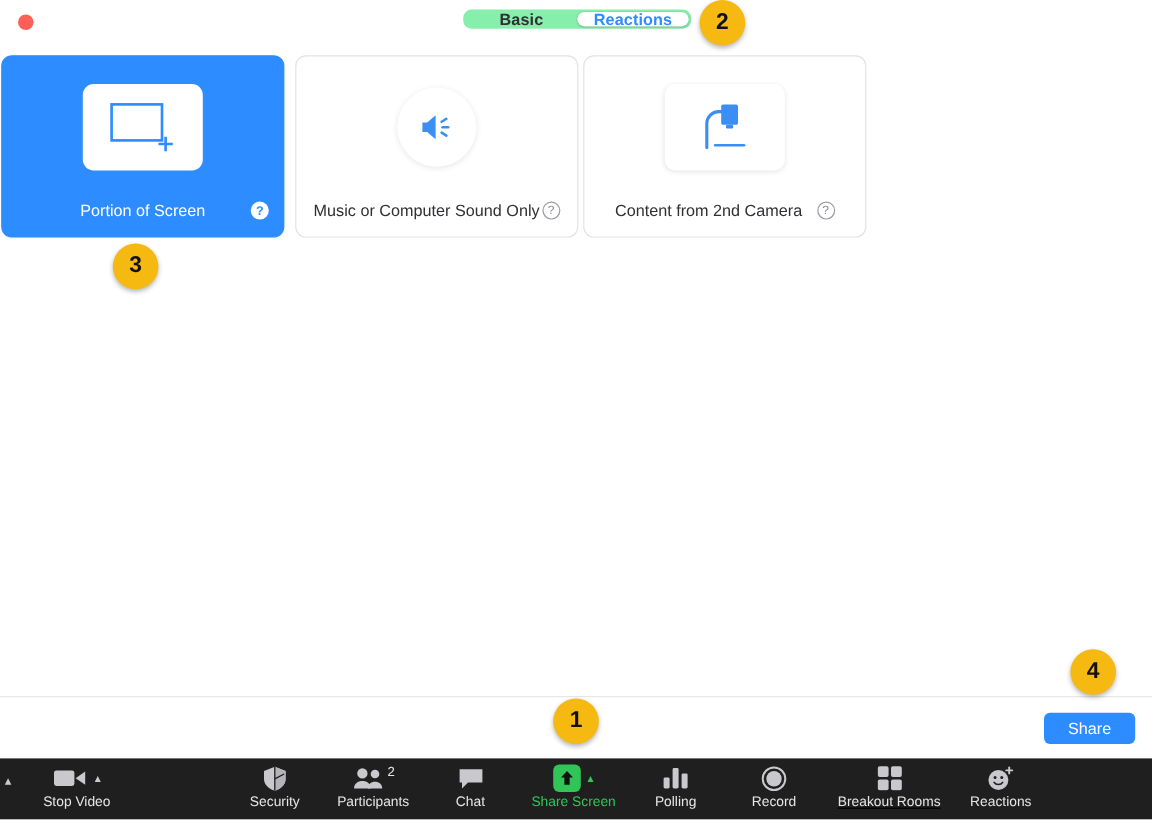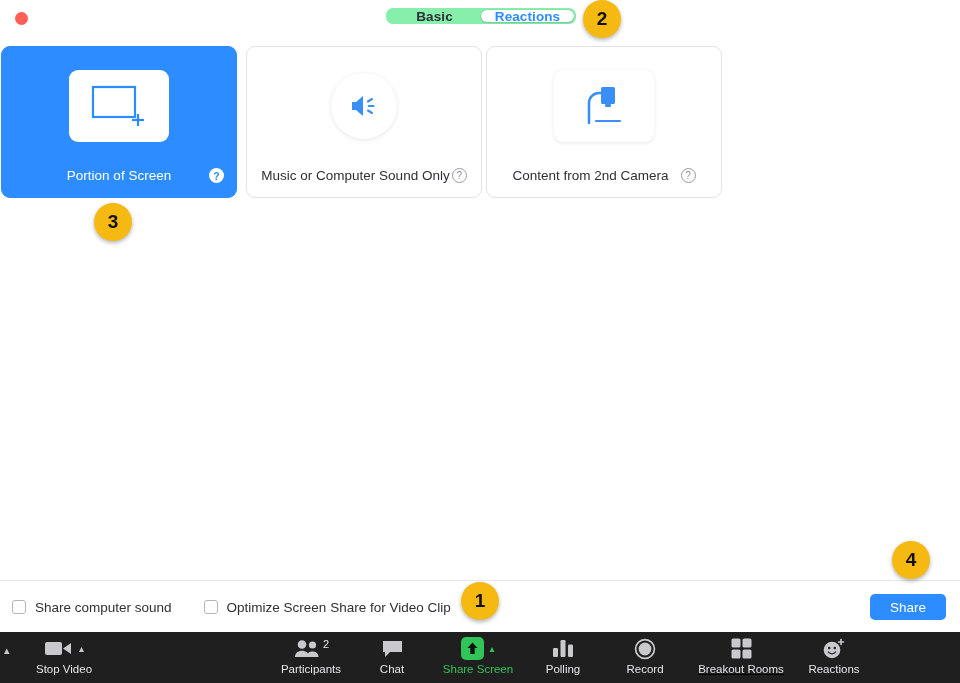--- a/index.html
+++ b/index.html
@@ -320,49 +320,50 @@
           </div>
         </div>
         <div class="tile-label-row">
           <span class="tile-label">Content from 2nd Camera</span>
           <span class="help-inline help-gap">?</span>
         </div>
       </div>
     </div>
 
     <div class="options-bar">
-      <div class="checkbox-row">
-        <label class="cb-item">
-          <span class="cb-box"></span>
-          <span class="cb-label">Share computer sound</span>
-        </label>
-        <label class="cb-item">
-          <span class="cb-box"></span>
-          <span class="cb-label">Optimize Screen Share for Video Clip</span>
-        </label>
-      </div>
       <button class="share-btn">Share</button>
     </div>
   </div>
 
   <div class="toolbar">
 
     <span class="tb-caret-left">▴</span>
 
     <div class="tb-item" style="left:16px;">
       <div class="tb-icon">
         <svg width="30" height="17" viewBox="0 0 30 17">
           <rect x="1" y="2" width="17" height="13" rx="2" fill="#c9c9cd"></rect>
           <path d="M19 8.5 L27 3 v11 Z" fill="#c9c9cd"></path>
         </svg>
         <span class="tb-caret">▴</span>
       </div>
       <div class="tb-text">Stop Video</div>
     </div>
 
+    <div class="tb-item" style="left:181px;">
+      <div class="tb-icon">
+        <svg width="20" height="22" viewBox="0 0 20 22">
+          <path d="M10 1 L19 4.5 V11 c0 5 -4 8.5 -9 10 C5 19.5 1 16 1 11 V4.5 Z" fill="#c9c9cd"></path>
+          <path d="M10 1 L19 4.5 V11 c0 5 -4 8.5 -9 10 Z" fill="#b3b3b8"></path>
+          <path d="M10 1 L10 21" stroke="#1f1f1f" stroke-width="1.1"></path>
+          <path d="M10 11 L17.8 7" stroke="#1f1f1f" stroke-width="1.1"></path>
+        </svg>
+      </div>
+      <div class="tb-text">Security</div>
+    </div>
 
     <div class="tb-item" style="left:263px;">
       <div class="tb-icon">
         <svg width="28" height="19" viewBox="0 0 28 19">
           <circle cx="9" cy="5.5" r="4.3" fill="#c9c9cd"></circle>
           <path d="M2 18 c0 -4 3.2 -6.2 7 -6.2 c3.8 0 7 2.2 7 6.2 Z" fill="#c9c9cd"></path>
           <circle cx="19.5" cy="6" r="3.6" fill="#c9c9cd"></circle>
           <path d="M13.5 18 c0 -3.6 2.7 -5.6 6 -5.6 c3.3 0 6 2 6 5.6 Z" fill="#c9c9cd"></path>
         </svg>
         <span class="count-sup">2</span>

